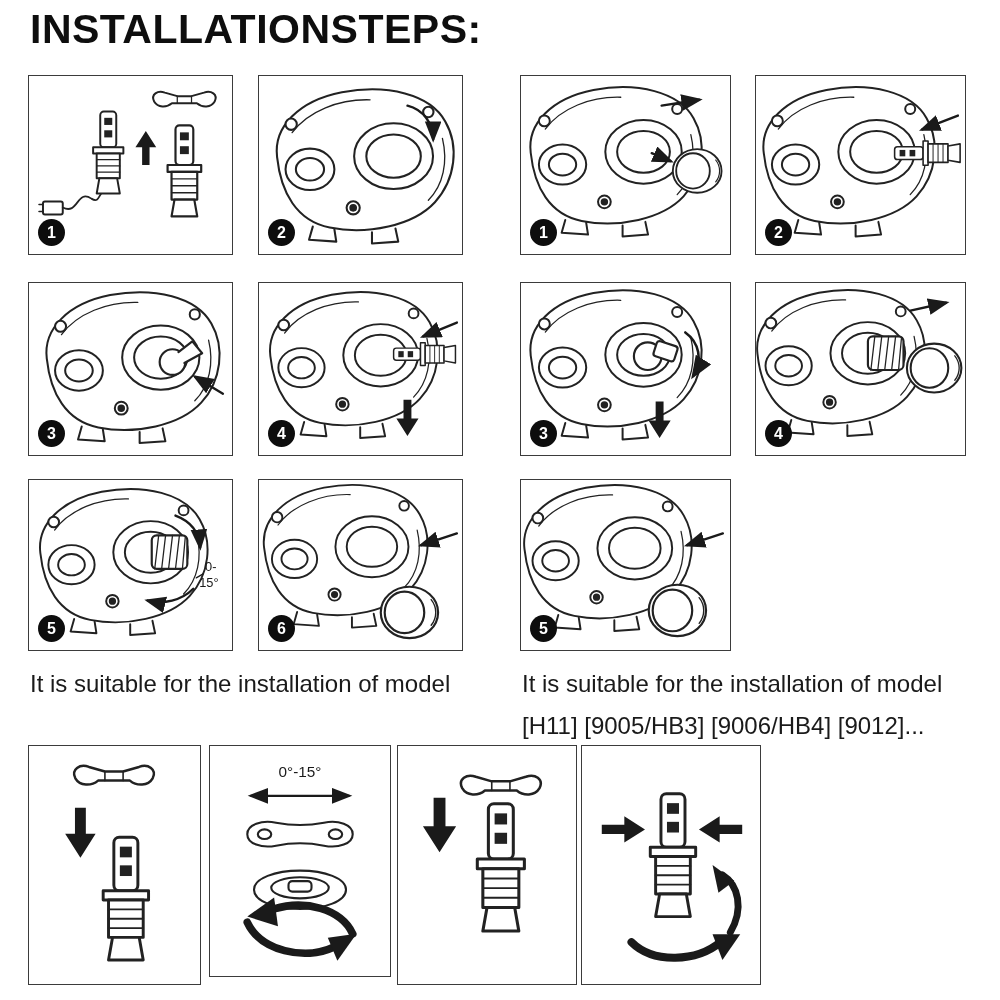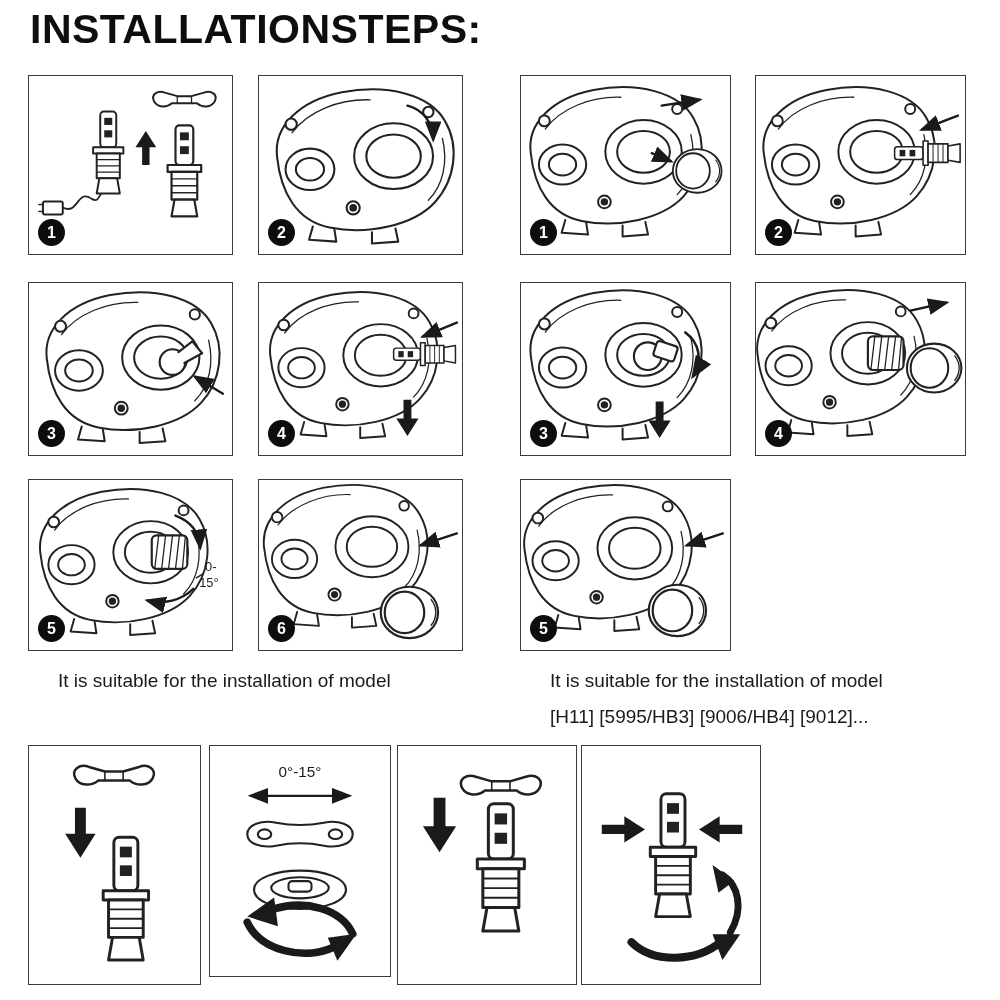--- a/index.html
+++ b/index.html
@@ -5,21 +5,21 @@
   * { margin:0; padding:0; box-sizing:border-box; }
   html,body { background:#fff; }
   body { font-family:"Liberation Sans", sans-serif; color:#111; }
   .page { position:relative; width:1000px; height:1000px; background:#fff; overflow:hidden; }
   .title { position:absolute; left:30px; top:6px; font-size:41px; font-weight:800; letter-spacing:0.5px; color:#0e0e0e; }
   .panel { position:absolute; border:1px solid #3b3b3b; background:#fff; }
   .panel svg { width:100%; height:100%; display:block; }
   .badge { position:absolute; left:9px; bottom:8px; width:27px; height:27px; border-radius:50%;
            background:#0d0d0d; color:#fff; font-size:16px; font-weight:700;
            display:flex; align-items:center; justify-content:center; }
-  .note { position:absolute; font-size:19px; color:#1a1a1a;margin-left:28px; }
+  .note { position:absolute; font-size:24px; color:#1a1a1a; }
   .note div { margin-bottom:14px; white-space:nowrap; }
   svg { stroke-linecap:round; }
 </style>
 </head>
 <body>
 
 <div class="page">
 
   <svg width="0" height="0" style="position:absolute" aria-hidden="true">
     <defs>
@@ -197,21 +197,21 @@
       <use href="#cap" xlink:href="#cap" transform="translate(158,132)"></use>
     </svg>
     <div class="badge">5</div>
   </div>
 
   <div class="note" style="left:30px;top:670px;width:470px">
     <div>It is suitable for the installation of model</div>
   </div>
   <div class="note" style="left:522px;top:670px;width:460px">
     <div>It is suitable for the installation of model</div>
-    <div>[H11] [5995/HB3] [9006/HB4] [9012]...</div>
+    <div>[H11] [9005/HB3] [9006/HB4] [9012]...</div>
   </div>
 
   <div class="panel" style="left:28px;top:745px;width:173px;height:240px">
     <svg viewBox="0 0 173 240">
       <use href="#clip" xlink:href="#clip" transform="translate(86,30) scale(1.15)"></use>
       <use href="#fat-arrow" xlink:href="#fat-arrow" transform="translate(52,62) scale(1.1)"></use>
       <use href="#led-bulb" xlink:href="#led-bulb" transform="translate(98,92) scale(1.35)"></use>
     </svg>
   </div>
 

